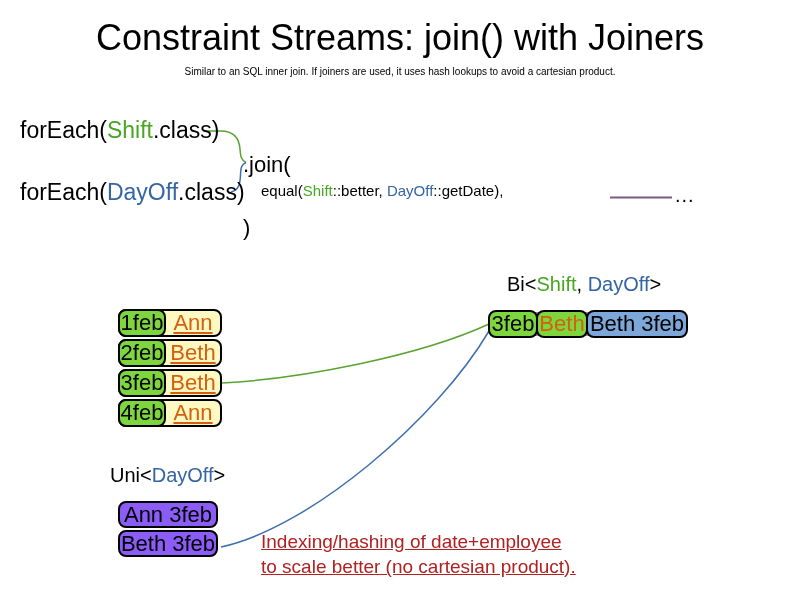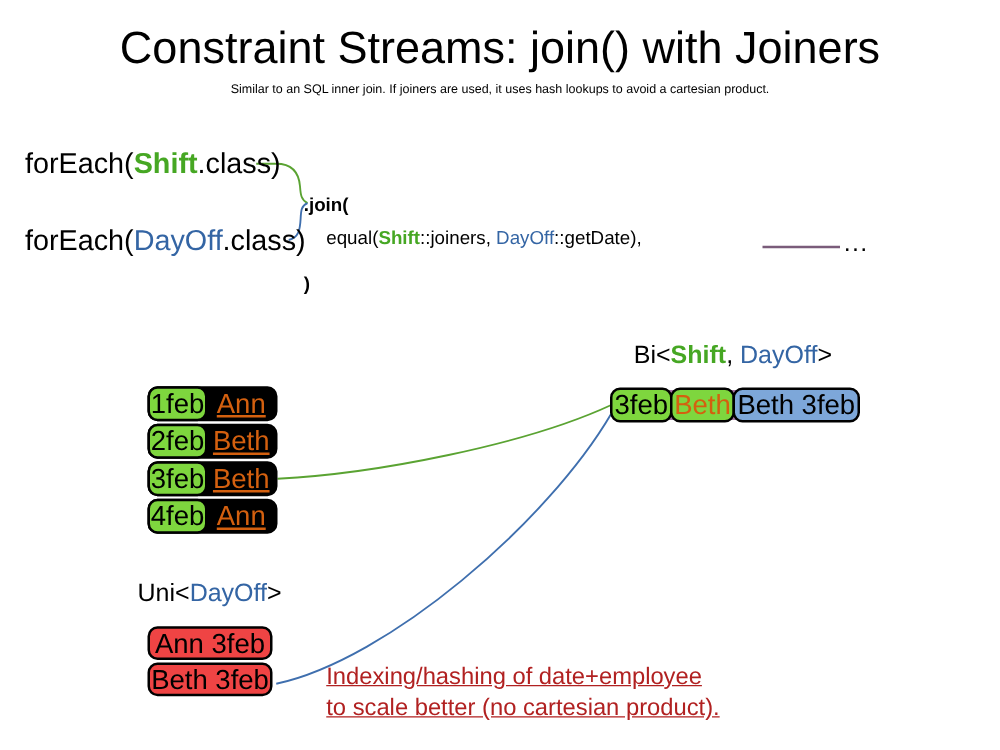--- a/index.html
+++ b/index.html
@@ -7,45 +7,45 @@
     position:relative; width:800px; height:600px; background:#ffffff;
     font-family:"Liberation Sans", sans-serif; color:#000; overflow:hidden;
   }
   .abs { position:absolute; }
   .connectors { position:absolute; left:0; top:0; width:800px; height:600px; z-index:0; }
 
   .title { top:16px; left:0; width:800px; text-align:center; font-size:36px; line-height:44px; white-space:nowrap; }
   .subtitle { top:66px; left:0; width:800px; text-align:center; font-size:10px; }
 
   .code-big { font-size:23px; line-height:26px; white-space:nowrap; }
-  .code-mid { font-size:15px; line-height:25px; white-space:nowrap;font-weight:bold; }
+  .code-mid { font-size:22px; line-height:25px; white-space:nowrap; }
   .code-small { font-size:15px; line-height:21px; white-space:nowrap; }
 
-  .t-green { color:#46a723;font-weight:bold; }
+  .t-green { color:#46a723; }
   .t-blue  { color:#3465a4; }
   .t-orange{ color:#d4600f; }
   .t-red   { color:#b12121; }
 
   .section-label { font-size:20px; white-space:nowrap; z-index:2; }
 
   .table { z-index:2; }
   .row {
     position:relative; display:flex; align-items:center; box-sizing:border-box;
-    border:2px solid #000; border-radius:8px; background:#000000;
+    border:2px solid #000; border-radius:8px; background:#fef9c3;
     width:104px; height:28px; margin-bottom:2px; font-size:22px; line-height:22px;
   }
   .date-cell {
     box-sizing:border-box; border:2px solid #000; border-radius:8px; background:#7ed63e;
     width:48px; height:28px; margin:-2px 0 -2px -2px;
     display:flex; align-items:center; justify-content:center; flex:0 0 auto;
   }
   .name-cell { flex:1; text-align:center;text-decoration:underline; }
 
   .blue-row {
-    box-sizing:border-box; border:2px solid #000; border-radius:8px; background:#ef4444;
+    box-sizing:border-box; border:2px solid #000; border-radius:8px; background:#8b5cf6;
     width:100px; height:27px; margin-bottom:2px;
     display:flex; align-items:center; justify-content:center;
     font-size:22px; line-height:22px;
   }
 
   .bi-box { display:flex; height:28px; z-index:2; }
   .bi-underlay { position:absolute; left:6px; right:8px; top:2px; bottom:2px; background:#a878a8; border-radius:4px; z-index:0; }
   .bi-cell {
     position:relative; z-index:1; box-sizing:border-box; height:28px;
     border:2px solid #000; border-radius:8px;
@@ -79,21 +79,21 @@
     <span>forEach(</span><span class="t-green">Shift</span><span>.class)</span>
   </div>
 
   <div class="abs code-big" style="left:20px; top:179px;">
     <span>forEach(</span><span class="t-blue">DayOff</span><span>.class)</span>
   </div>
 
   <div class="abs code-mid" style="left:243px; top:152px;">.join(</div>
 
   <div class="abs code-small" style="left:261px; top:180px;">
-    <span>equal(</span><span class="t-green">Shift</span><span>::joiners, </span><span class="t-blue">DayOff</span><span>::getDate),</span>
+    <span>equal(</span><span class="t-green">Shift</span><span>::better, </span><span class="t-blue">DayOff</span><span>::getDate),</span>
   </div>
 
 
   <div class="abs code-mid" style="left:243px; top:215px;">)</div>
 
   <div class="abs ellipsis" style="left:675px; top:184px;">...</div>
 
 
   <div class="abs table" style="left:118px; top:309px;">
     <div class="row">

